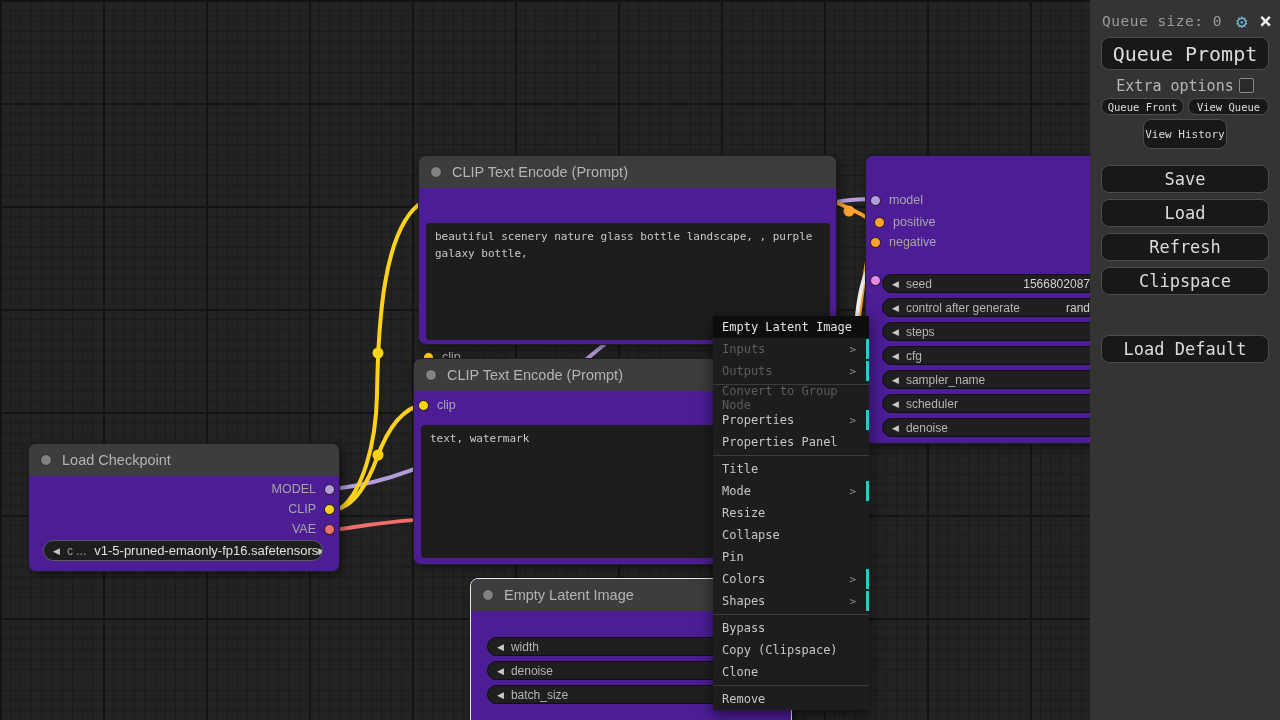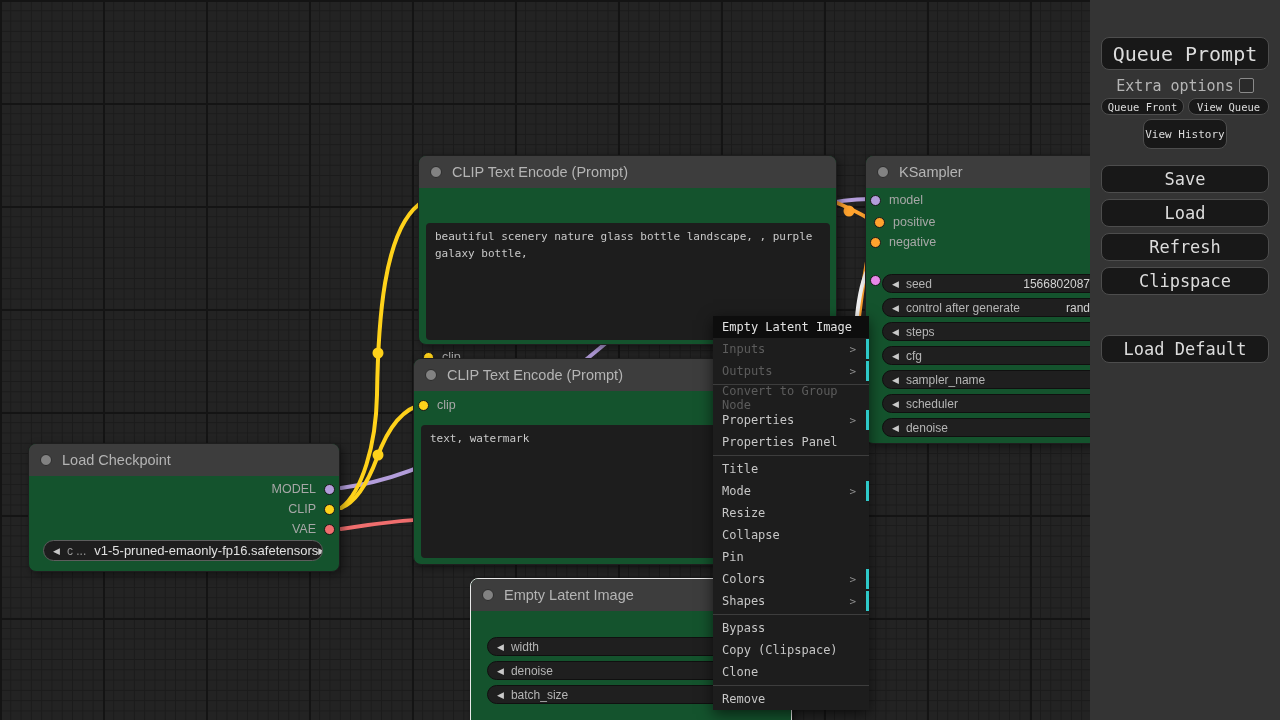--- a/index.html
+++ b/index.html
@@ -13,21 +13,21 @@
       linear-gradient(to bottom,#141414 2px,transparent 2px),
       linear-gradient(to right,#1b1b1b 1px,transparent 1px),
       linear-gradient(to bottom,#1b1b1b 1px,transparent 1px);
     background-size:103px 103px,103px 103px,10.3px 10.3px,10.3px 10.3px;
     z-index:0;}
 
   
   .wires{position:absolute;inset:0;z-index:1;pointer-events:none;}
 
   
-  .node{position:absolute;background:#14532d;border:1px solid #1e1e1e;border-radius:8px;
+  .node{position:absolute;background:#4c1d95;border:1px solid #1e1e1e;border-radius:8px;
         box-shadow:3px 3px 9px rgba(0,0,0,.45);z-index:2;box-sizing:border-box;}
   .node.selected{border:1px solid #e9e9e9;}
   .node-title{position:absolute;left:0;right:0;top:0;height:32px;background:#3d3d3d;
         border-radius:7px 7px 0 0;display:flex;align-items:center;padding-left:11px;
         color:#b4b4b4;font-size:14.5px;box-sizing:border-box;}
   .collapse-dot{width:10px;height:10px;border-radius:50%;background:#828282;
         border:1px solid #2c2c2c;margin-right:10px;flex:none;}
   .slot{position:absolute;height:16px;display:flex;align-items:center;
         color:#a7a7a7;font-size:12.5px;white-space:nowrap;text-align:right;}
   .slot .dot{width:9px;height:9px;border-radius:50%;border:1px solid #191919;flex:none;}
@@ -153,24 +153,20 @@
   </div>
   <div class="pill combo" style="left:14px;right:16px;top:96px;height:21px">
     <span class="warrow">◀</span>
     <span class="wlabel">c ...</span>
     <span class="wvalue">v1-5-pruned-emaonly-fp16.safetensors</span>
     <span class="warrow">▶</span>
   </div>
 </div>
 
 <div class="node" style="left:865px;top:155px;width:244px;height:289px">
-  <div class="node-title">
-    <i class="collapse-dot"></i>
-    <span>KSampler</span>
-  </div>
   <div class="slot in" style="left:4px;top:36px">
     <i class="dot" style="background-color: rgb(179, 157, 219);"></i>
     <span>model</span>
   </div>
   <div class="slot in" style="left:8px;top:58px">
     <i class="dot" style="background-color: rgb(255, 163, 46);"></i>
     <span>positive</span>
   </div>
   <div class="slot in" style="left:4px;top:78px">
     <i class="dot" style="background-color: rgb(255, 163, 46);"></i>
@@ -299,20 +295,25 @@
   <div class="menu-item">
     <span>Clone</span>
   </div>
   <div class="menu-sep"></div>
   <div class="menu-item">
     <span>Remove</span>
   </div>
 </div>
 
 <div class="sidebar">
+  <div class="queue-row">
+    <span class="queue-size">Queue size: 0</span>
+    <span class="gear">⚙</span>
+    <span class="closex">×</span>
+  </div>
   <div class="sbtn btn-queue-prompt">Queue Prompt</div>
   <div class="extra-row">
     <span>Extra options</span>
     <span class="checkbox"></span>
   </div>
   <div class="sbtn btn-queue-front">Queue Front</div>
   <div class="sbtn btn-view-queue">View Queue</div>
   <div class="sbtn btn-view-history">View History</div>
   <div class="sbtn action-btn" style="top:165px">Save</div>
   <div class="sbtn action-btn" style="top:233px">Refresh</div>

